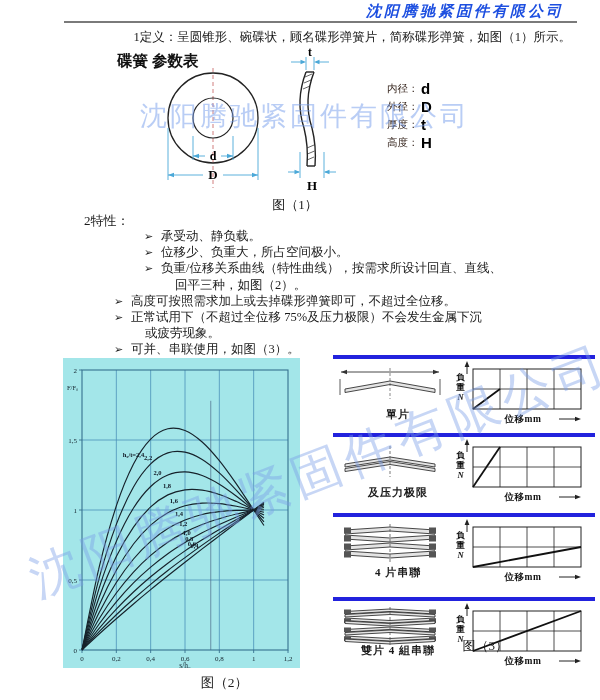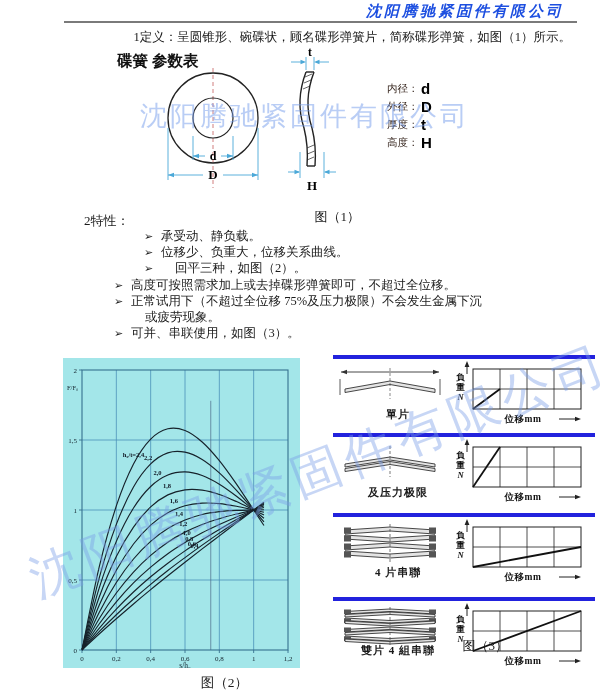--- a/index.html
+++ b/index.html
@@ -7,21 +7,21 @@
         font-family:"Liberation Serif",serif;color:#1a1a1a;}
   
   .company{position:absolute;top:2px;right:36px;font-size:15px;font-weight:bold;font-style:italic;
            letter-spacing:3px;color:#1d4fe0;}
   .toprule{position:absolute;top:21px;left:64px;width:513px;height:1.5px;background:#7a7a7a;}
   .definition{position:absolute;top:29px;left:85px;width:486px;font-size:12.5px;line-height:17px;text-align:right;}
   
   #fig1-svg{position:absolute;left:95px;top:48px;}
   .wm-h{position:absolute;left:140px;top:98px;font-size:27px;letter-spacing:3px;
         color:rgba(115,155,235,0.5);pointer-events:none;white-space:nowrap;z-index:5;}
-  .cap1{position:absolute;left:230px;top:208px;width:130px;text-align:right;font-size:13px;}
+  .cap1{position:absolute;left:230px;top:196px;width:130px;text-align:center;font-size:13px;}
   
   .feat-head{position:absolute;left:84px;top:212px;font-size:13px;}
   #feat-list{position:absolute;left:96px;top:228px;width:480px;font-size:12.5px;}
   .feat-item{display:flex;line-height:16.2px;}
   .feat-item{margin-left:18px;}
   .feat-item.deep{margin-left:48px;}
   .feat-item .bullet{width:17px;flex:0 0 17px;font-size:11px;}
   .feat-item .cont{padding-left:14px;}
   
   #chart-wrap{position:absolute;left:63px;top:358px;width:237px;height:310px;background:#a3e6e9;}
@@ -131,26 +131,27 @@
   <div id="feat-list">
       <div class="feat-item deep">
         <span class="bullet">➢</span>
         <div class="lines">
           <div class="first">承受动、静负载。</div>
         </div>
       </div>
       <div class="feat-item deep">
         <span class="bullet">➢</span>
         <div class="lines">
-          <div class="first">位移少、负重大，位移关系曲线。</div>
+          <div class="first">位移少、负重大，所占空间极小。</div>
         </div>
       </div>
       <div class="feat-item deep">
         <span class="bullet">➢</span>
         <div class="lines">
+          <div class="first">负重/位移关系曲线（特性曲线），按需求所设计回直、直线、</div>
           <div class="cont">回平三种，如图（2）。</div>
         </div>
       </div>
       <div class="feat-item">
         <span class="bullet">➢</span>
         <div class="lines">
           <div class="first">高度可按照需求加上或去掉碟形弹簧即可，不超过全位移。</div>
         </div>
       </div>
       <div class="feat-item">

